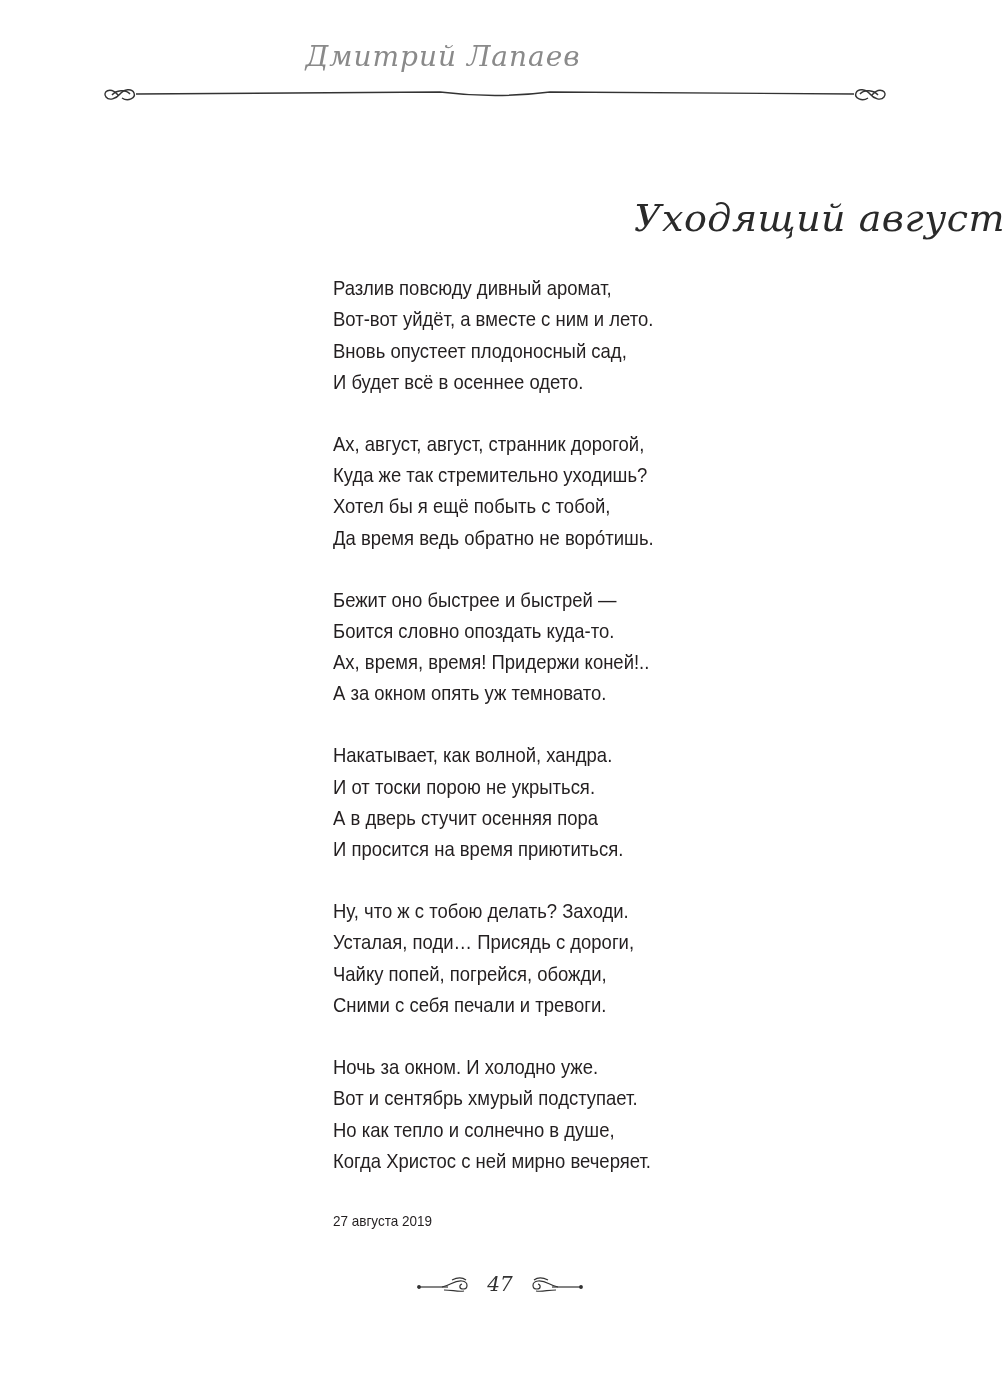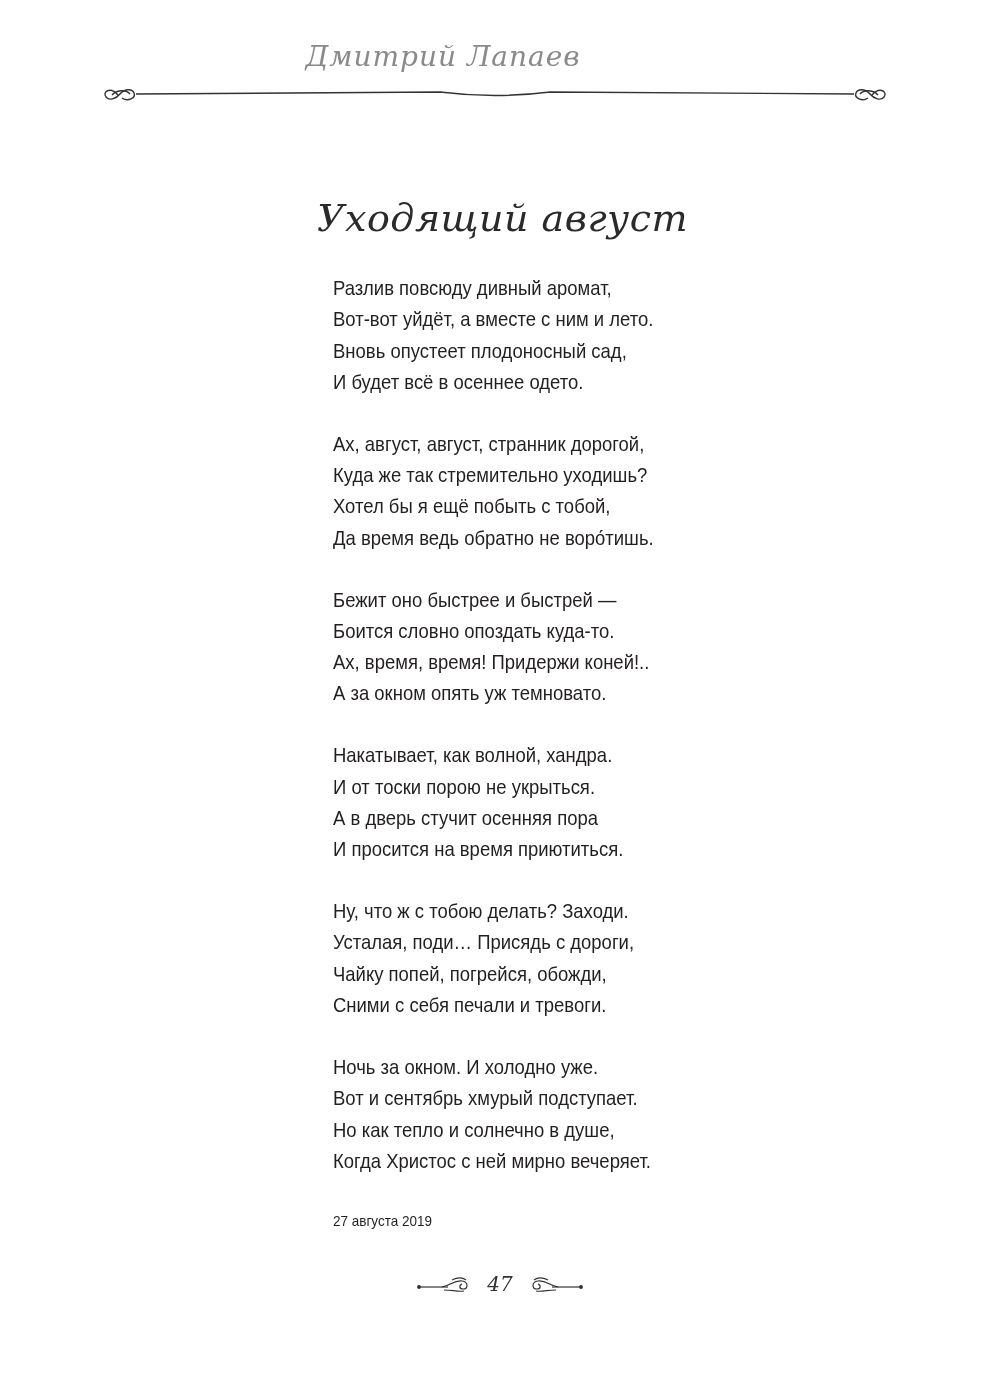--- a/index.html
+++ b/index.html
@@ -31,21 +31,21 @@
       top: 82px;
       left: 100px;
       width: 790px;
       height: 26px;
     }
     .poem-title {
       position: absolute;
       top: 196px;
       left: 0;
       width: 1005px;
-      text-align: center;
+      text-align: right;
       font-family: "DejaVu Serif", serif;
       font-style: italic;
       font-size: 38px;
       color: #2a2a2a;
       letter-spacing: 0.5px;
     }
     .poem {
       position: absolute;
       top: 272px;
       left: 333px;

